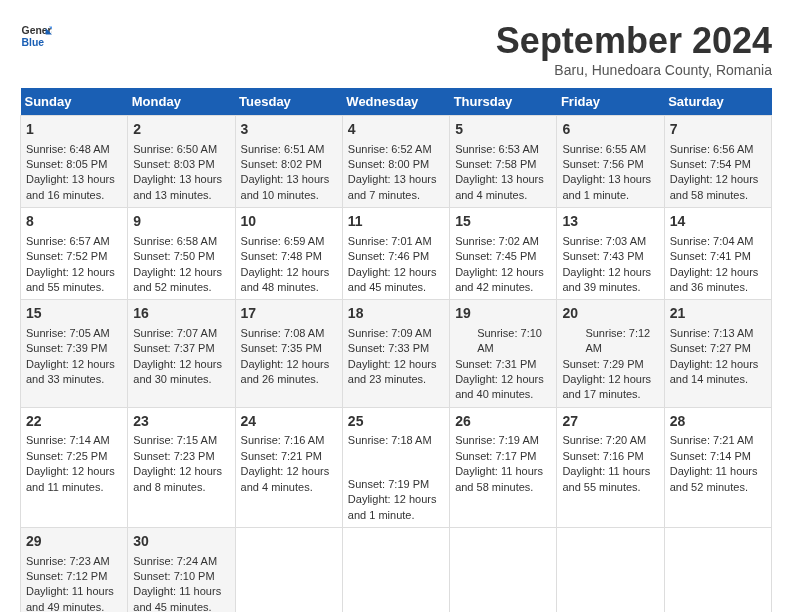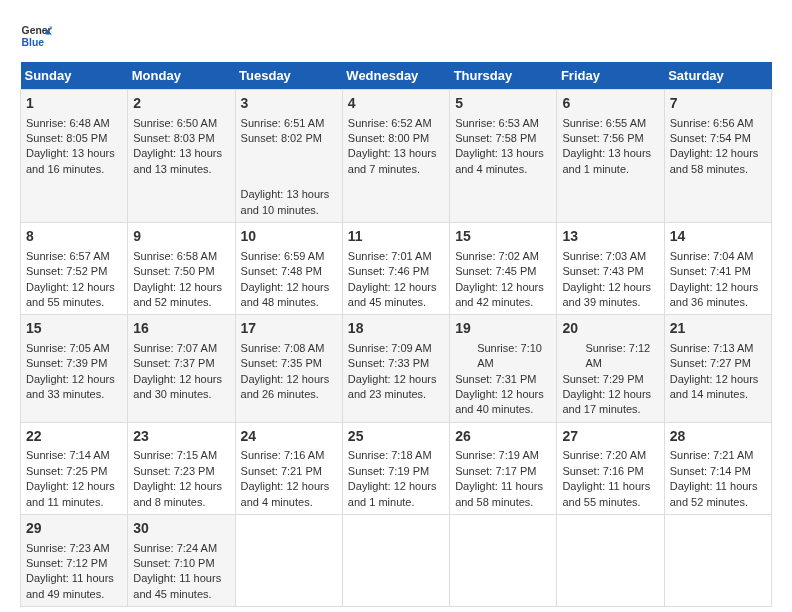--- a/index.html
+++ b/index.html
@@ -81,20 +81,22 @@
 <div class="header">
   <div class="logo">
     <svg class="logo-icon" viewBox="0 0 40 40" width="40" height="40">
       <text x="2" y="18" font-size="13" font-weight="bold" fill="#333" font-family="Arial">General</text>
       <text x="2" y="32" font-size="13" font-weight="bold" fill="#1a5fb4" font-family="Arial">Blue</text>
       <polygon points="32,10 40,18 32,18" fill="#1a5fb4"></polygon>
       <polygon points="36,8 40,12 40,8" fill="#5599ee"></polygon>
     </svg>
   </div>
   <div class="title-block">
+    <div class="month-title">September 2024</div>
+    <div class="subtitle">Baru, Hunedoara County, Romania</div>
   </div>
 </div>
 
 <table>
   <thead>
     <tr>
     <th>Sunday</th>
         <th>Monday</th>
         <th>Tuesday</th>
         <th>Wednesday</th>
@@ -114,21 +116,21 @@
         <td>
           <span class="day-num">2</span>
           <span style="display: block;">Sunrise: 6:50 AM</span>
           <span style="display: block;">Sunset: 8:03 PM</span>
           <span style="display: block;">Daylight: 13 hours and 13 minutes.</span>
         </td>
         <td>
           <span class="day-num">3</span>
           <span style="display: block;">Sunrise: 6:51 AM</span>
           <span style="display: block;">Sunset: 8:02 PM</span>
-          <span style="display: block; margin-top: 41px;">Daylight: 13 hours and 10 minutes.</span>
+          <span style="display: block;">Daylight: 13 hours and 10 minutes.</span>
         </td>
         <td>
           <span class="day-num">4</span>
           <span style="display: block;">Sunrise: 6:52 AM</span>
           <span style="display: block;">Sunset: 8:00 PM</span>
           <span style="display: block;">Daylight: 13 hours and 7 minutes.</span>
         </td>
         <td>
           <span class="day-num">5</span>
           <span style="display: block;">Sunrise: 6:53 AM</span>
@@ -251,21 +253,21 @@
         </td>
         <td>
           <span class="day-num">24</span>
           <span style="display: block;">Sunrise: 7:16 AM</span>
           <span style="display: block;">Sunset: 7:21 PM</span>
           <span style="display: block;">Daylight: 12 hours and 4 minutes.</span>
         </td>
         <td>
           <span class="day-num">25</span>
           <span style="display: block;">Sunrise: 7:18 AM</span>
-          <span style="display: block;">Sunset: 7:19 PM</span>
+          <span style="display: block; margin-top: 28px;">Sunset: 7:19 PM</span>
           <span style="display: block;">Daylight: 12 hours and 1 minute.</span>
         </td>
         <td>
           <span class="day-num">26</span>
           <span style="display: block;">Sunrise: 7:19 AM</span>
           <span style="display: block;">Sunset: 7:17 PM</span>
           <span style="display: block;">Daylight: 11 hours and 58 minutes.</span>
         </td>
         <td>
           <span class="day-num">27</span>

